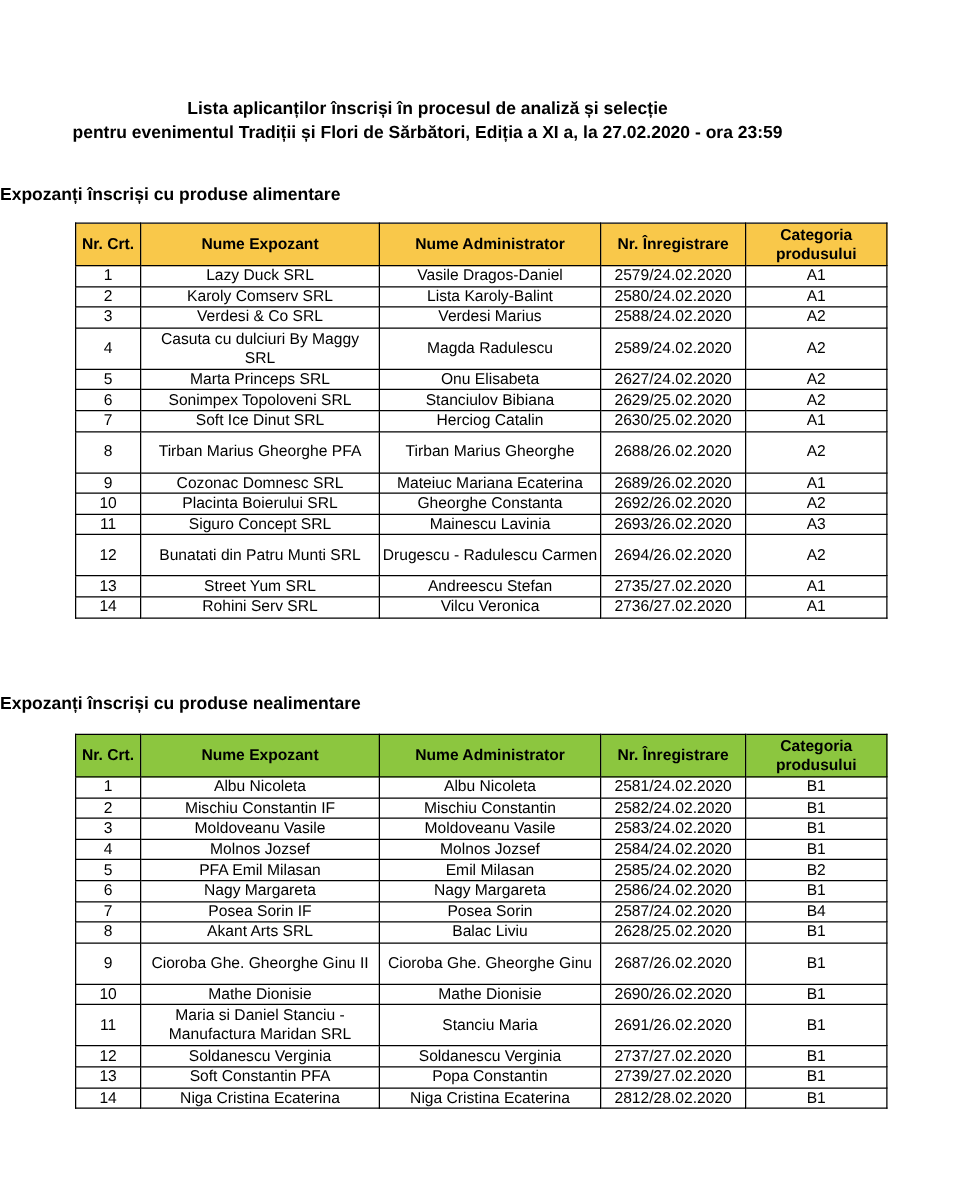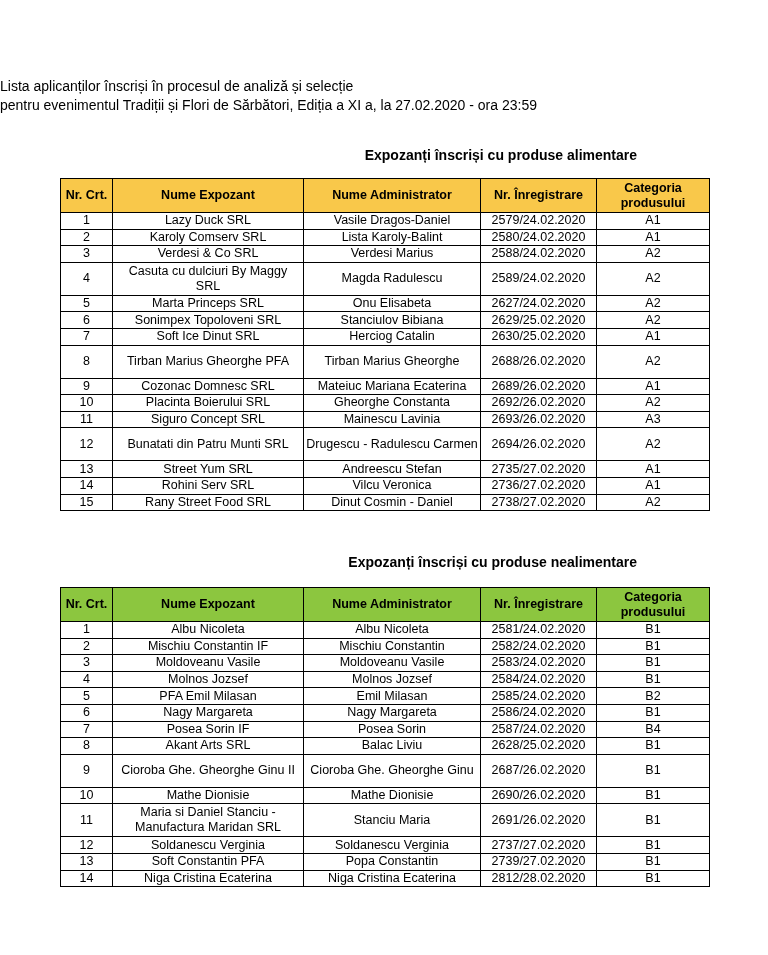--- a/index.html
+++ b/index.html
@@ -1,20 +1,20 @@
 <!DOCTYPE html>
 <html><head>
 <meta charset="utf-8">
 <style>
   html, body { margin: 0; padding: 0; background: #ffffff; }
   body { width: 768px; height: 955px; position: relative; overflow: hidden;
          font-family: "Liberation Sans", sans-serif; color: #000; }
-  .title { position: absolute; left: 0; width: 684px; text-align: left;
-           font-weight: normal; font-size: 14px; line-height: 18px; }
-  .subtitle { position: absolute; left: 0; width: 637px; text-align: right;
+  .title { position: absolute; left: 0; width: 684px; text-align: center;
+           font-weight: bold; font-size: 14px; line-height: 18px; }
+  .subtitle { position: absolute; left: 0; width: 637px; text-align: left;
               font-weight: bold; font-size: 14px; line-height: 18px; }
   table.grid { position: absolute; left: 60px; width: 649px; border-collapse: collapse;
                table-layout: fixed; font-size: 12.5px; }
   table.grid th, table.grid td { border: 1px solid #000; text-align: center;
                vertical-align: middle; padding: 0 2px; line-height: 15px; }
   table.grid th { font-weight: bold; font-size: 12.5px; height: 33px; }
   table.grid td { height: 15.6px; }
   table.grid tr.tall td { height: 32px; }
   table.grid { border: 1.5px solid #000; }
   .hdr-food th { background: #f9c84a; }
@@ -139,27 +139,20 @@
         <td>2735/27.02.2020</td>
         <td>A1</td>
       </tr>
       <tr>
         <td>14</td>
         <td>Rohini Serv SRL</td>
         <td>Vilcu Veronica</td>
         <td>2736/27.02.2020</td>
         <td>A1</td>
       </tr>
-      <tr>
-        <td>15</td>
-        <td>Rany Street Food SRL</td>
-        <td>Dinut Cosmin - Daniel</td>
-        <td>2738/27.02.2020</td>
-        <td>A2</td>
-      </tr>
     </tbody>
 </table>
 
 <div class="subtitle" style="top:553px;">Expozanți înscriși cu produse nealimentare</div>
 
 <table class="grid" style="top:587px;">
   <colgroup>
       <col class="c1">
       <col class="c2">
       <col class="c3">

